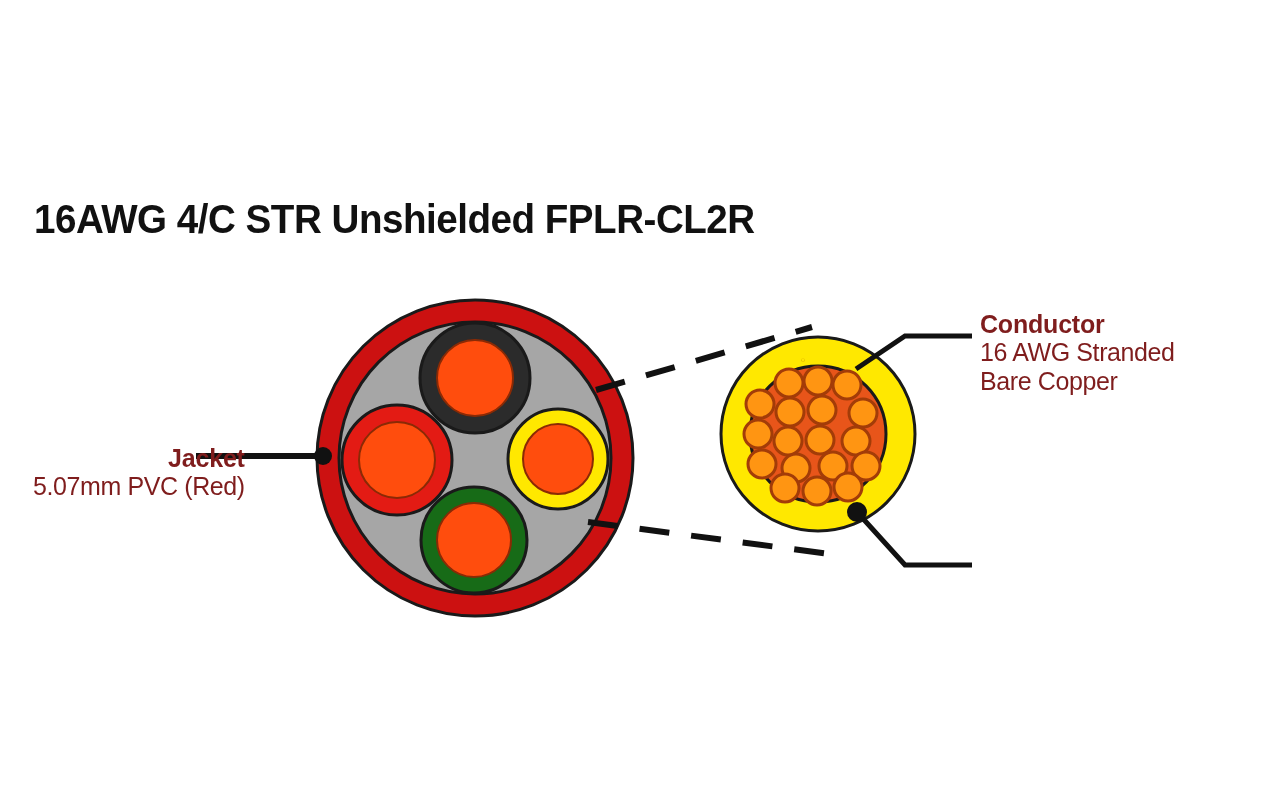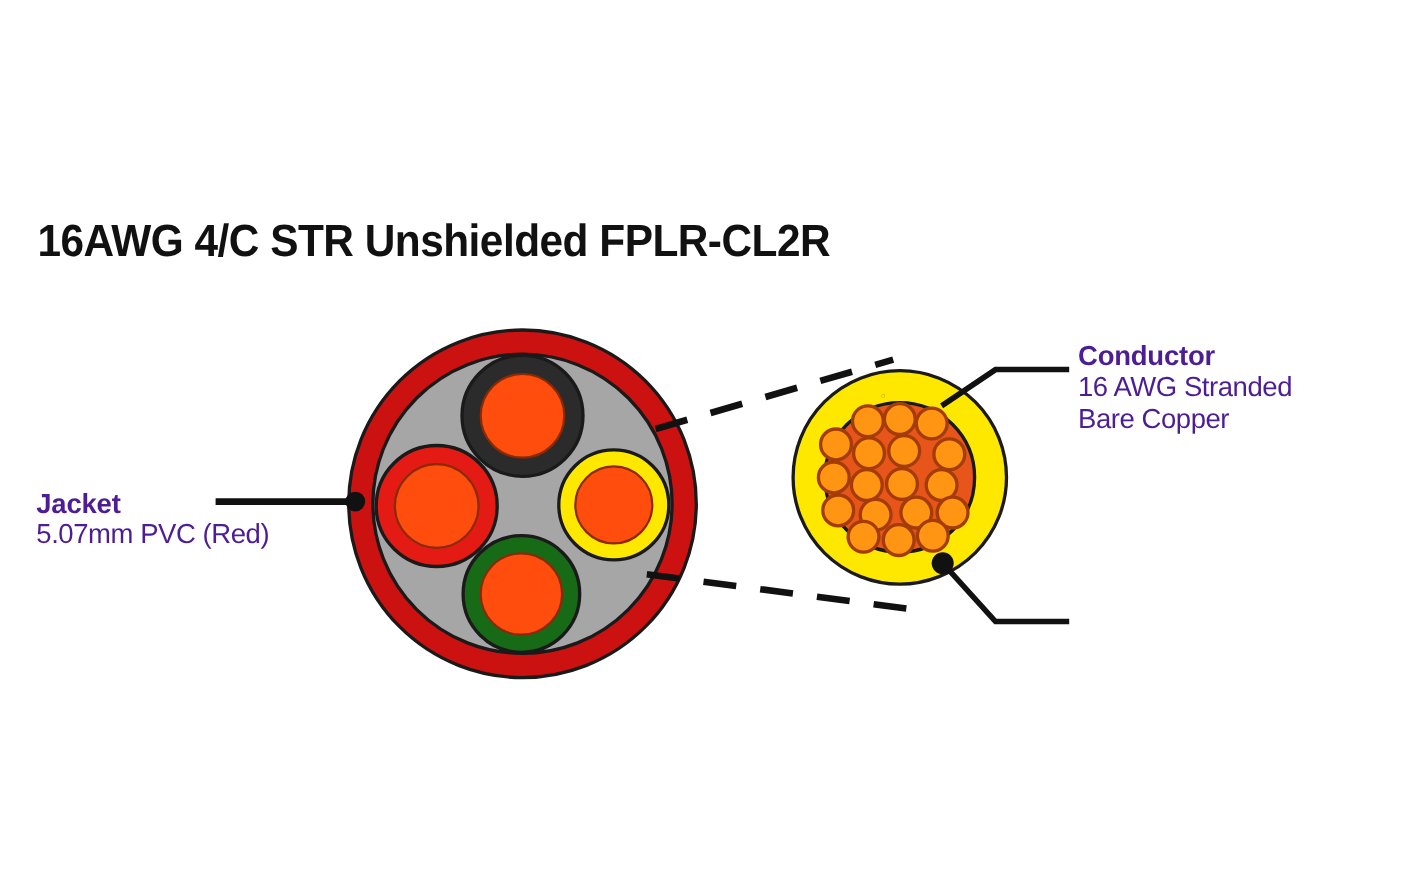--- a/index.html
+++ b/index.html
@@ -39,40 +39,40 @@
     letter-spacing: -0.5px;
     color: #111111;
     white-space: nowrap;
     transform: scaleX(0.94);
     transform-origin: left top;
   }
 
   
   .callout {
     position: absolute;
-    color: #4c1d95;
+    color: #7f1d1d;
     white-space: nowrap;
   }
   .callout .c-head {
     font-size: 25px;
     font-weight: 700;
     line-height: 28px;
     letter-spacing: -0.2px;
   }
   .callout .c-line {
     font-size: 25px;
     font-weight: 400;
     line-height: 29px;
     letter-spacing: -0.4px;
   }
 
   #callout-jacket {
     left: 33px;
     top: 444px;
-    text-align: left;
+    text-align: right;
   }
   #callout-conductor {
     left: 980px;
     top: 310px;
   }
   #callout-dielectric {
     left: 980px;
     top: 559px;
   }
 </style>

